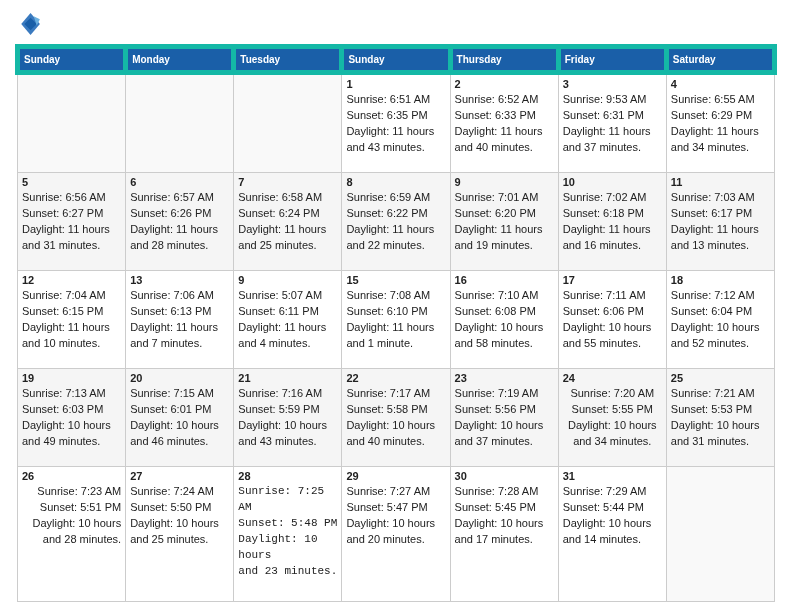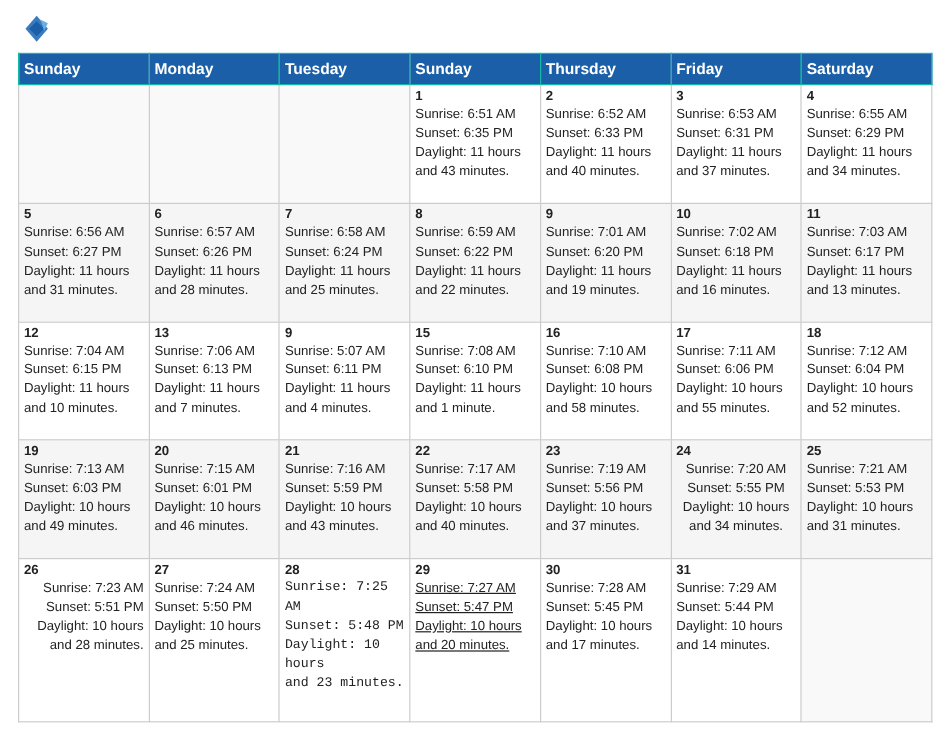--- a/index.html
+++ b/index.html
@@ -57,25 +57,25 @@
     .calendar {
       flex: 1;
       border: 1px solid #ccc;
       border-collapse: collapse;
       width: 100%;
       table-layout: fixed;
     }
     .calendar thead tr th {
       background-color: #1a5fa8;
       color: #fff;
-      font-size: 13px;
+      font-size: 10px;
       font-weight: bold;
       padding: 5px 4px;
       text-align: left;
-      border: 1px solid #14b8a6;
+      border: 5px solid #14b8a6;
     }
     .calendar tbody tr td {
       border: 1px solid #ccc;
       vertical-align: top;
       padding: 3px 4px;
       font-size: 9.5px;
       color: #222;
       background: #fff;
       height: 82px;
     }
@@ -145,21 +145,21 @@
           </td>
           <td>
             <span class="day-num">2</span>
             <div class="day-info" style="white-space: pre-line;">Sunrise: 6:52 AM
 Sunset: 6:33 PM
 Daylight: 11 hours
 and 40 minutes.</div>
           </td>
           <td>
             <span class="day-num">3</span>
-            <div class="day-info" style="white-space: pre-line;">Sunrise: 6:53 AM
+            <div class="day-info" style="white-space: pre-line;">Sunrise: 9:53 AM
 Sunset: 6:31 PM
 Daylight: 11 hours
 and 37 minutes.</div>
           </td>
           <td>
             <span class="day-num">4</span>
             <div class="day-info" style="white-space: pre-line;">Sunrise: 6:55 AM
 Sunset: 6:29 PM
 Daylight: 11 hours
 and 34 minutes.</div>
@@ -335,21 +335,21 @@
           </td>
           <td>
             <span class="day-num">28</span>
             <div class="day-info" style="white-space: pre-line; font-family: Liberation Mono, monospace;">Sunrise: 7:25 AM
 Sunset: 5:48 PM
 Daylight: 10 hours
 and 23 minutes.</div>
           </td>
           <td>
             <span class="day-num">29</span>
-            <div class="day-info" style="white-space: pre-line; text-decoration: underline;">Sunrise: 7:27 AM
+            <div class="day-info" style="white-space: pre-line;">Sunrise: 7:27 AM
 Sunset: 5:47 PM
 Daylight: 10 hours
 and 20 minutes.</div>
           </td>
           <td>
             <span class="day-num">30</span>
             <div class="day-info" style="white-space: pre-line;">Sunrise: 7:28 AM
 Sunset: 5:45 PM
 Daylight: 10 hours
 and 17 minutes.</div>

